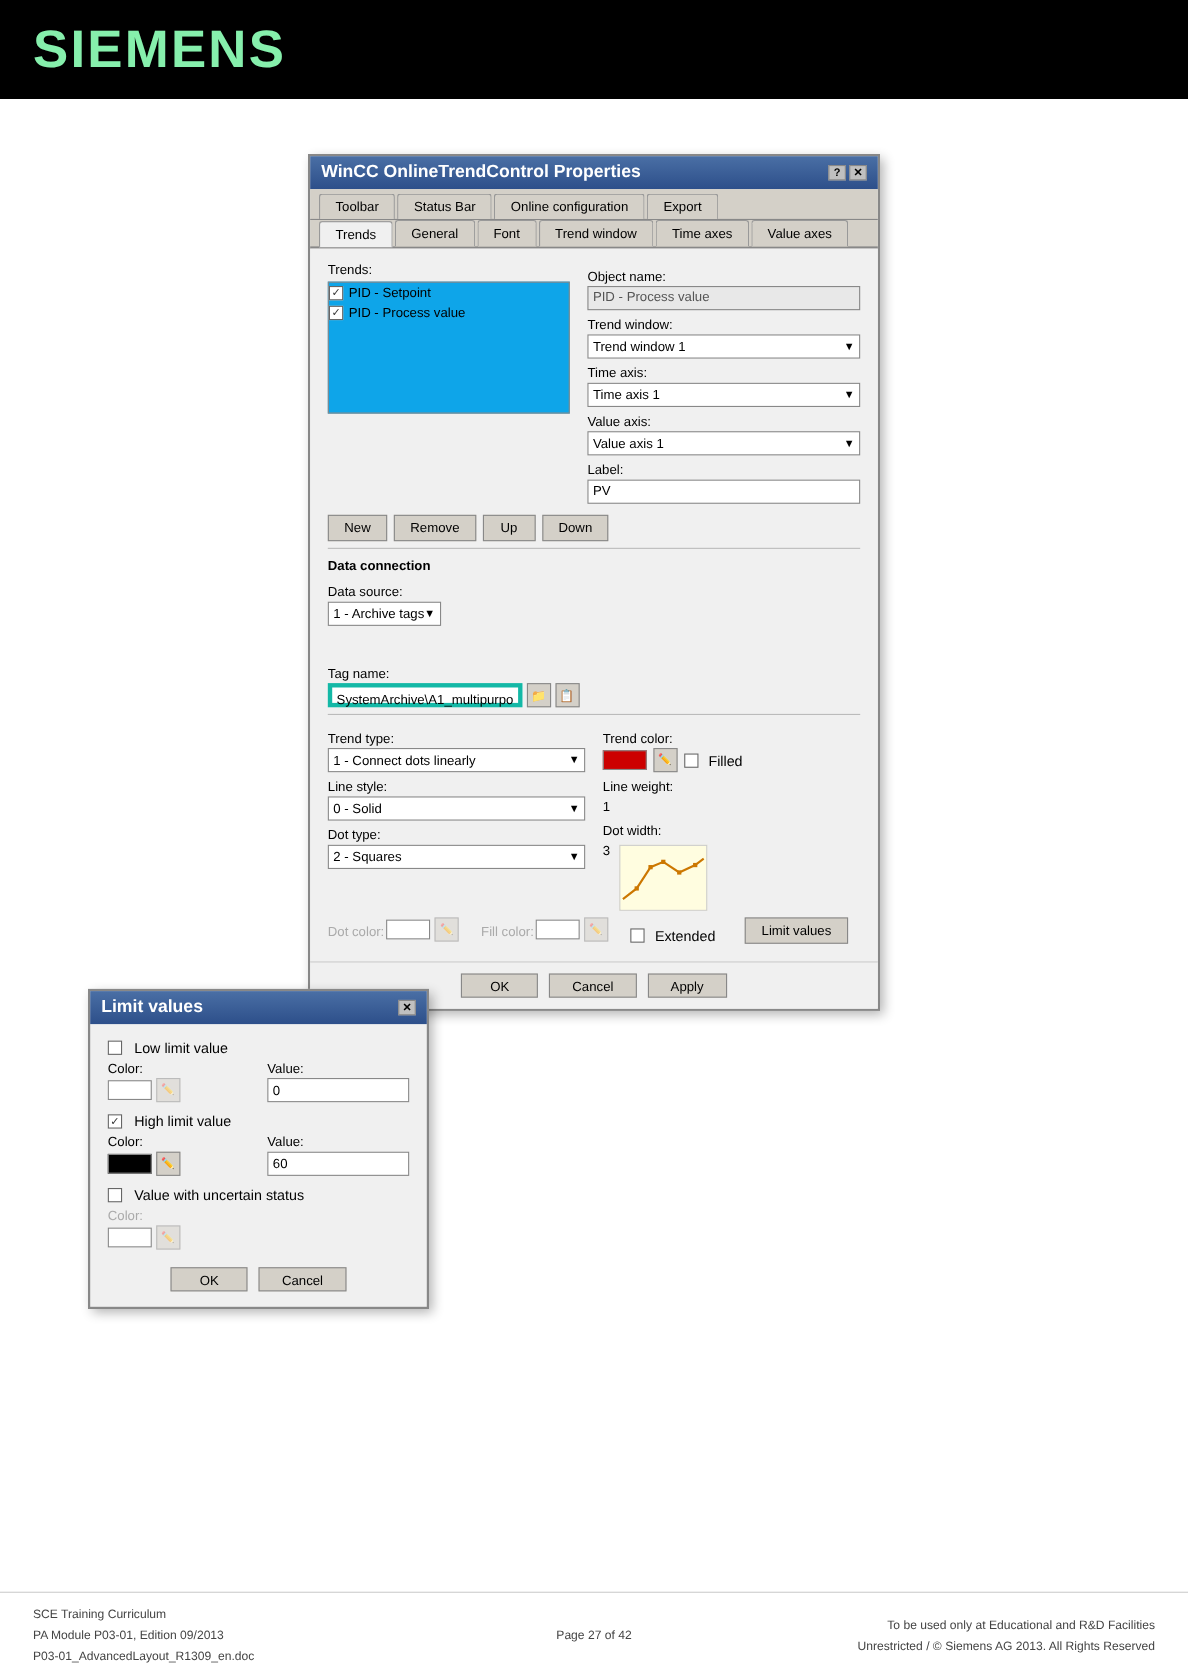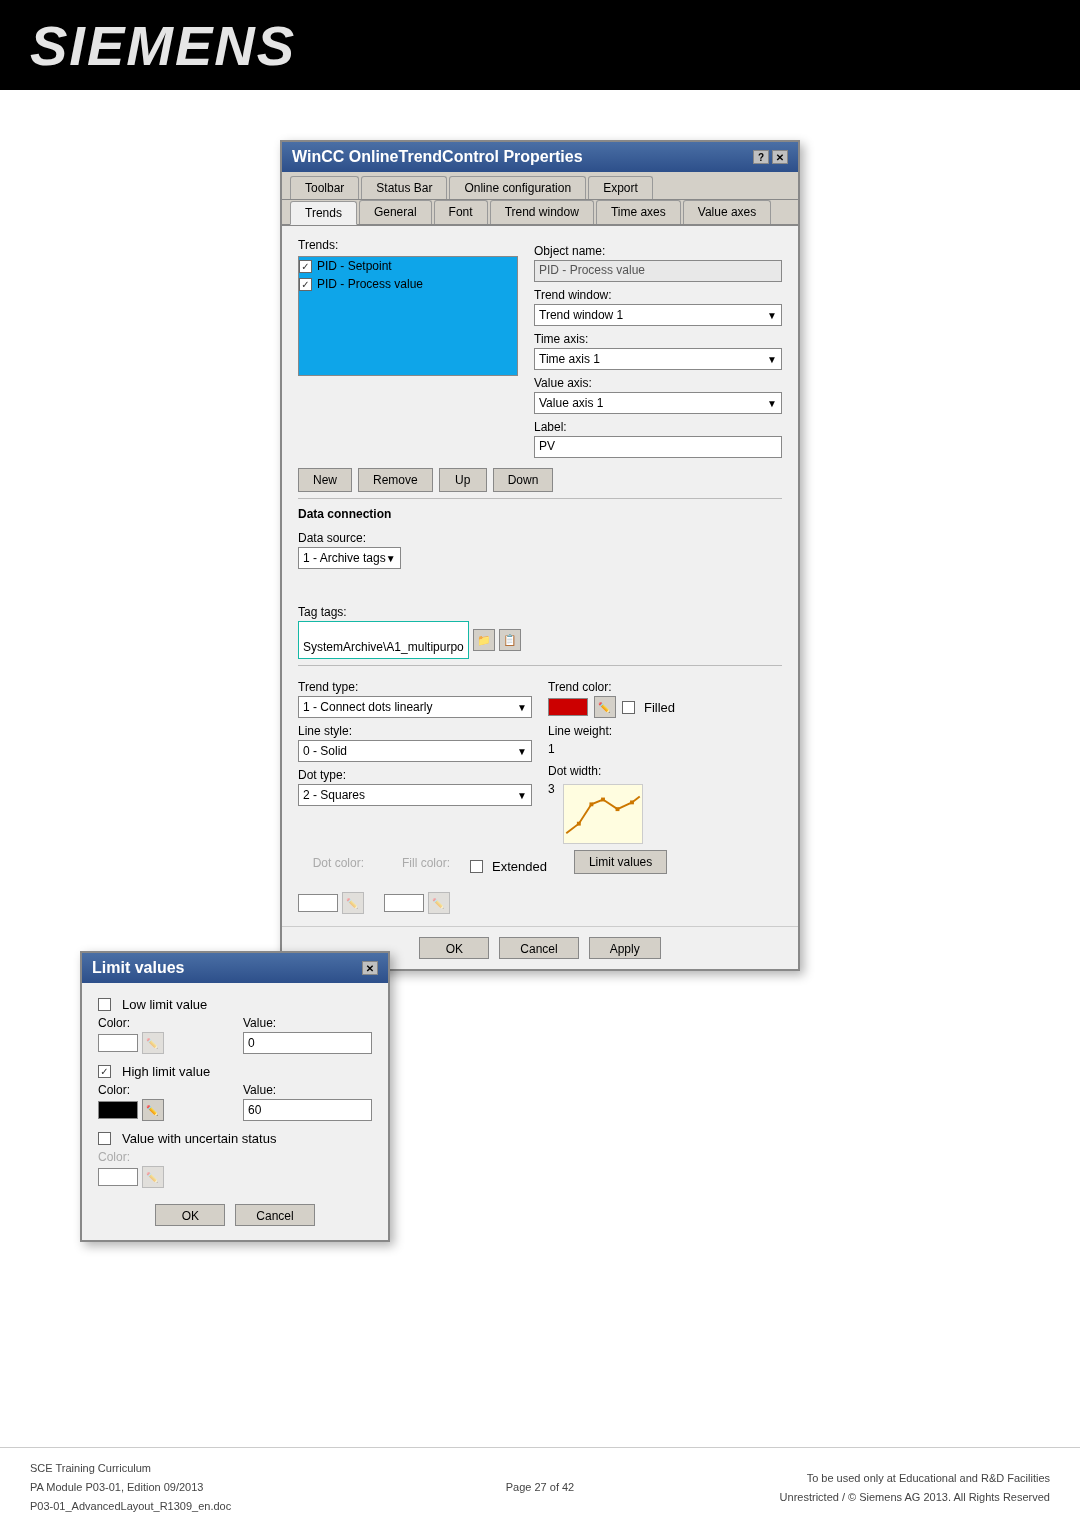--- a/index.html
+++ b/index.html
@@ -16,25 +16,24 @@
     
     .header {
       background: #000;
       width: 100%;
       height: 90px;
       display: flex;
       align-items: center;
       padding-left: 30px;
     }
     .siemens-logo {
-      font-size: 56px;
+      font-size: 48px;
       font-weight: 900;
-      color: #e5e5e5;
+      color: #86efac;
       letter-spacing: 2px;
-      font-style: italic;
     }
 
     
     .main-content {
       background: #fff;
       width: 100%;
       min-height: 1380px;
       display: flex;
       flex-direction: column;
       align-items: center;
@@ -230,24 +229,24 @@
     }
     .data-col {
       flex: 1;
     }
     .tag-name-row {
       display: flex;
       align-items: center;
       gap: 4px;
     }
     .tag-input {
-      border: 1px solid #14b8a6;
+      border: 4px solid #14b8a6;
       background: #fff;
       height: 22px;
-      padding: 18px 4px;
+      padding: 4px 4px;
       font-size: 12px;
       flex: 1;
     }
     .icon-btn {
       width: 22px;
       height: 22px;
       border: 1px solid #888;
       background: #d4d0c8;
       display: flex;
       align-items: center;
@@ -316,23 +315,22 @@
 
     
     .dot-fill-row {
       display: flex;
       gap: 20px;
       align-items: flex-start;
       margin-top: 6px;
     }
     .dot-section, .fill-section {
       display: flex;
-      flex-direction: column;
-      gap: 20px;
-      text-align: right;
+      flex-direction: row;
+      gap: 2px;
     }
     .dot-color-row, .fill-color-row {
       display: flex;
       align-items: center;
       gap: 4px;
     }
 
     
     .dialog-footer {
       display: flex;
@@ -539,21 +537,21 @@
       <div class="section-header">Data connection</div>
       <div class="data-conn-row">
         <div class="data-col">
           <div class="field-label">Data source:</div>
           <div class="dropdown">
             <span>1 - Archive tags</span>
             <span class="dropdown-arrow">▼</span>
           </div>
         </div>
         <div class="data-col">
-          <div class="field-label">Tag tags:</div>
+          <div class="field-label">Tag name:</div>
           <div class="tag-name-row">
             <div class="tag-input">SystemArchive\A1_multipurpo</div>
             <div class="icon-btn">📁</div>
             <div class="icon-btn">📋</div>
           </div>
         </div>
       </div>
 
       <div class="divider-line"></div>
 

